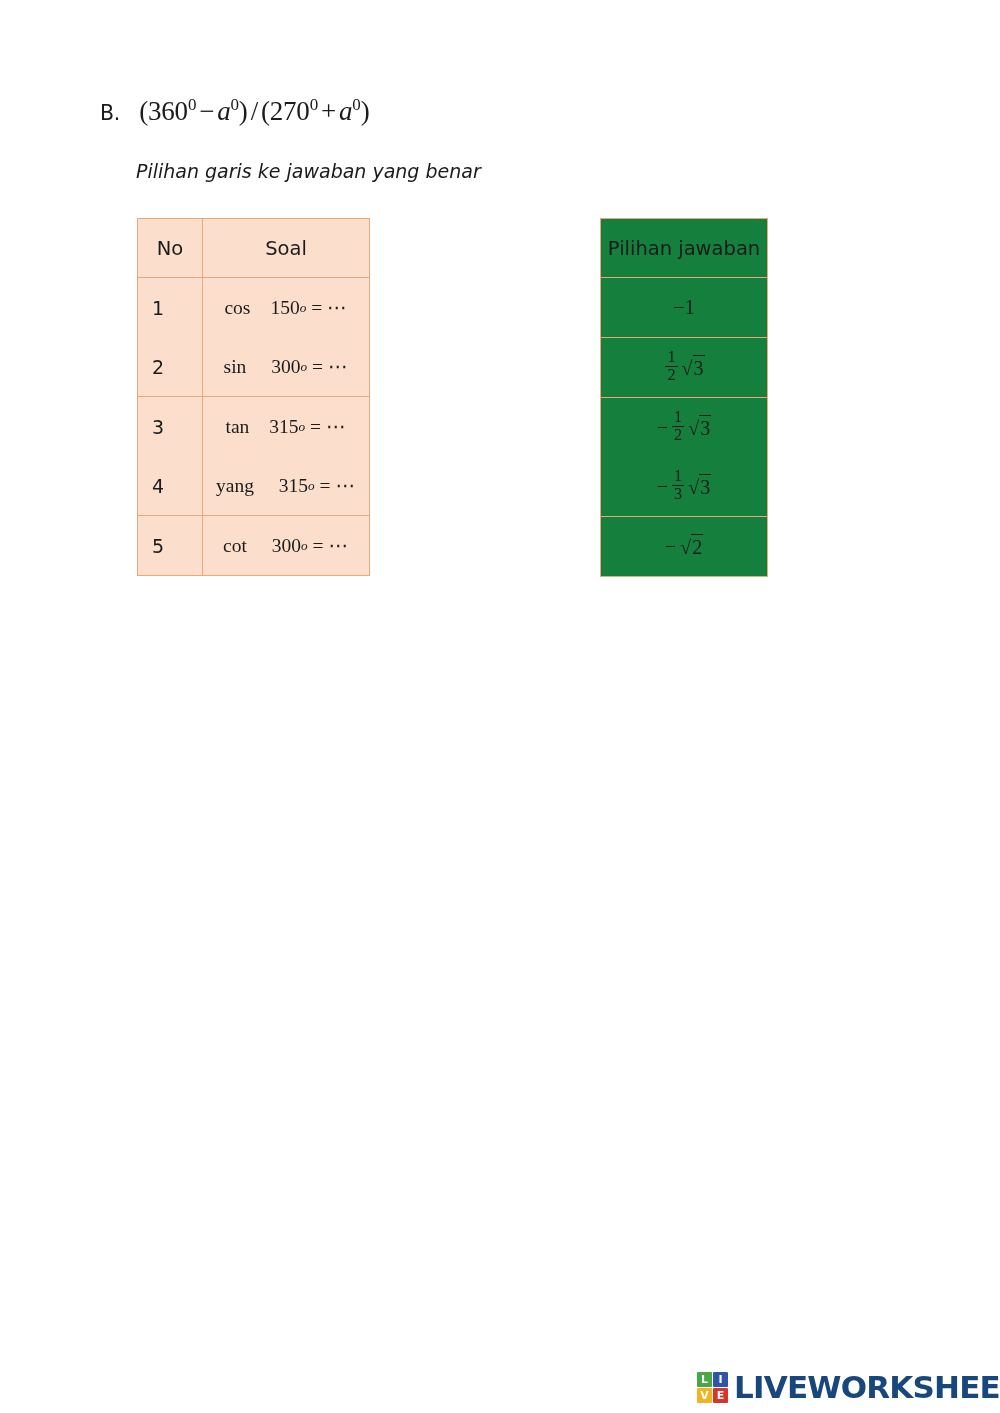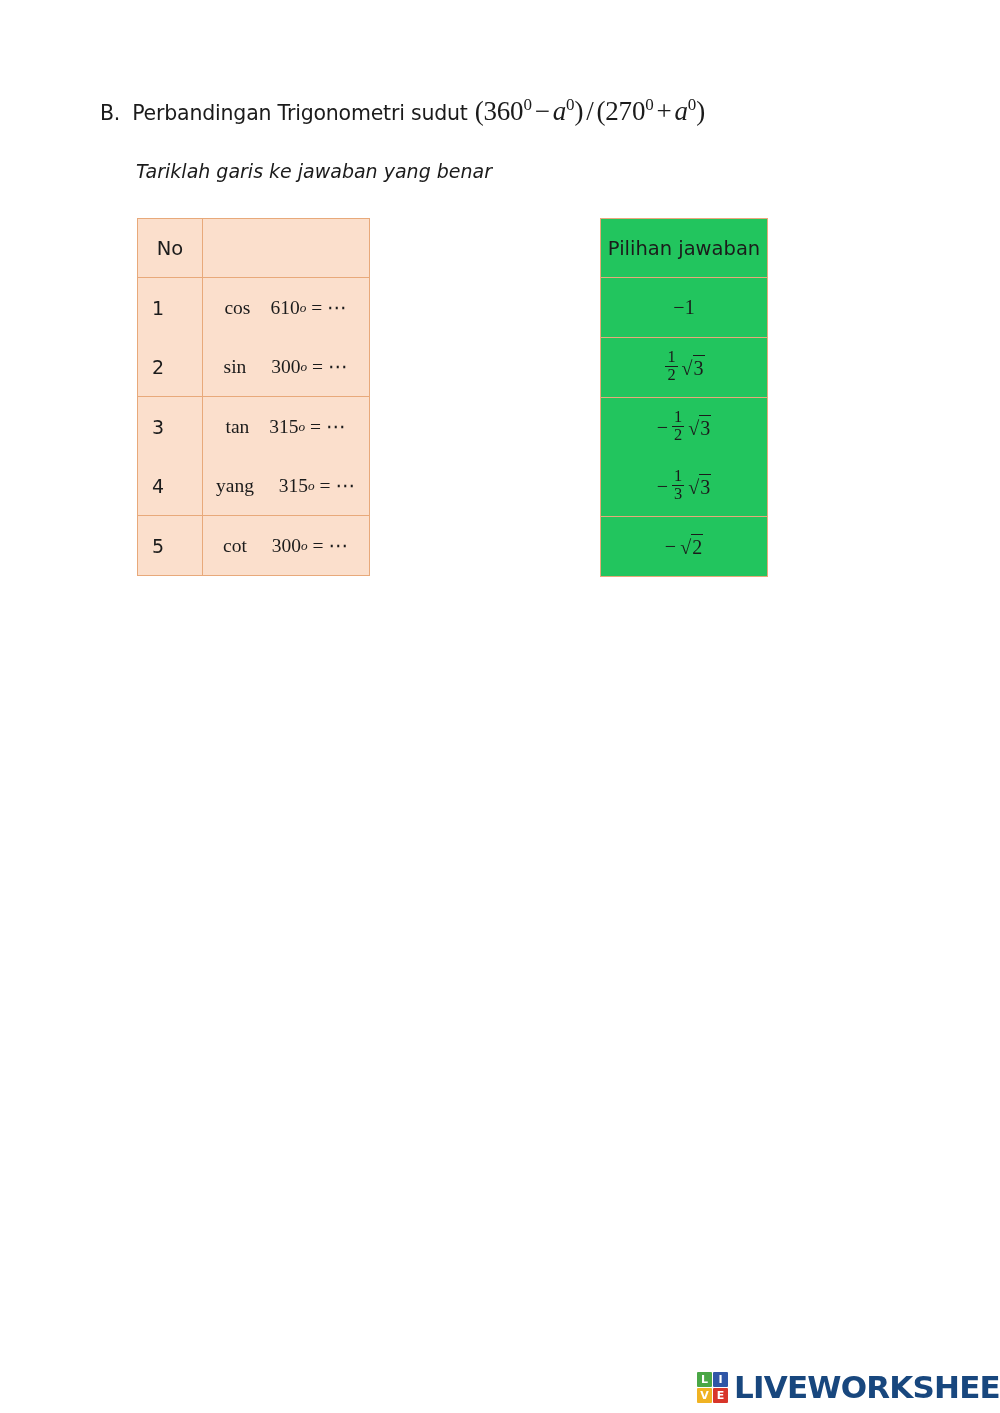--- a/index.html
+++ b/index.html
@@ -68,21 +68,21 @@
     border: 1px solid #e8a97a;
     background: #fbdfcc;
     box-sizing: border-box;
   }
   .atable {
     position: absolute;
     left: 600px;
     top: 218px;
     width: 168px;
     border: 1px solid #e8a97a;
-    background: #22c55e;
+    background: #15803d;
     box-sizing: border-box;
   }
 
   .band {
     border-bottom: 1px solid #e8a97a;
     display: block;
     text-align: center;
   }
   .band:last-child { border-bottom: none; }
 
@@ -228,41 +228,41 @@
     letter-spacing: -0.8px;
     color: #18477e;
     white-space: nowrap;
   }
 </style>
 </head>
 <body>
 
 <div class="section-heading">
   <span class="letter">B.</span>
-  <span>Perbandingan Trigonometri sudut</span>
   <span class="math-inline">
     <span>(</span><span>360</span><sup>0</sup><span class="op">−</span><span class="var">a</span><sup>0</sup><span>)</span><span class="op">/</span><span>(</span><span>270</span><sup>0</sup><span class="op">+</span><span class="var">a</span><sup>0</sup><span>)</span>
   </span>
 </div>
 
-<div class="instruction">Tariklah garis ke jawaban yang benar</div>
+<div class="instruction">Pilihan garis ke jawaban yang benar</div>
 
 <div class="qtable">
 
   <div class="band">
     <div class="head-row">
       <div class="head-no">No</div>
+      <div class="head-soal">Soal</div>
     </div>
   </div>
 
   <div class="band">
     <div class="qrow">
       <div class="cell-no">1</div>
       <div class="cell-soal">
-        <span class="fn">cos</span><span>610</span><span class="deg">o</span>&nbsp;<span>=</span>&nbsp;<span class="dots">⋯</span>
+        <span class="fn">cos</span><span>150</span><span class="deg">o</span>&nbsp;<span>=</span>&nbsp;<span class="dots">⋯</span>
       </div>
     </div>
     <div class="qrow">
       <div class="cell-no">2</div>
       <div class="cell-soal">
         <span class="fn">sin</span>&nbsp;<span>300</span><span class="deg">o</span>&nbsp;<span>=</span>&nbsp;<span class="dots">⋯</span>
       </div>
     </div>
   </div>
 

